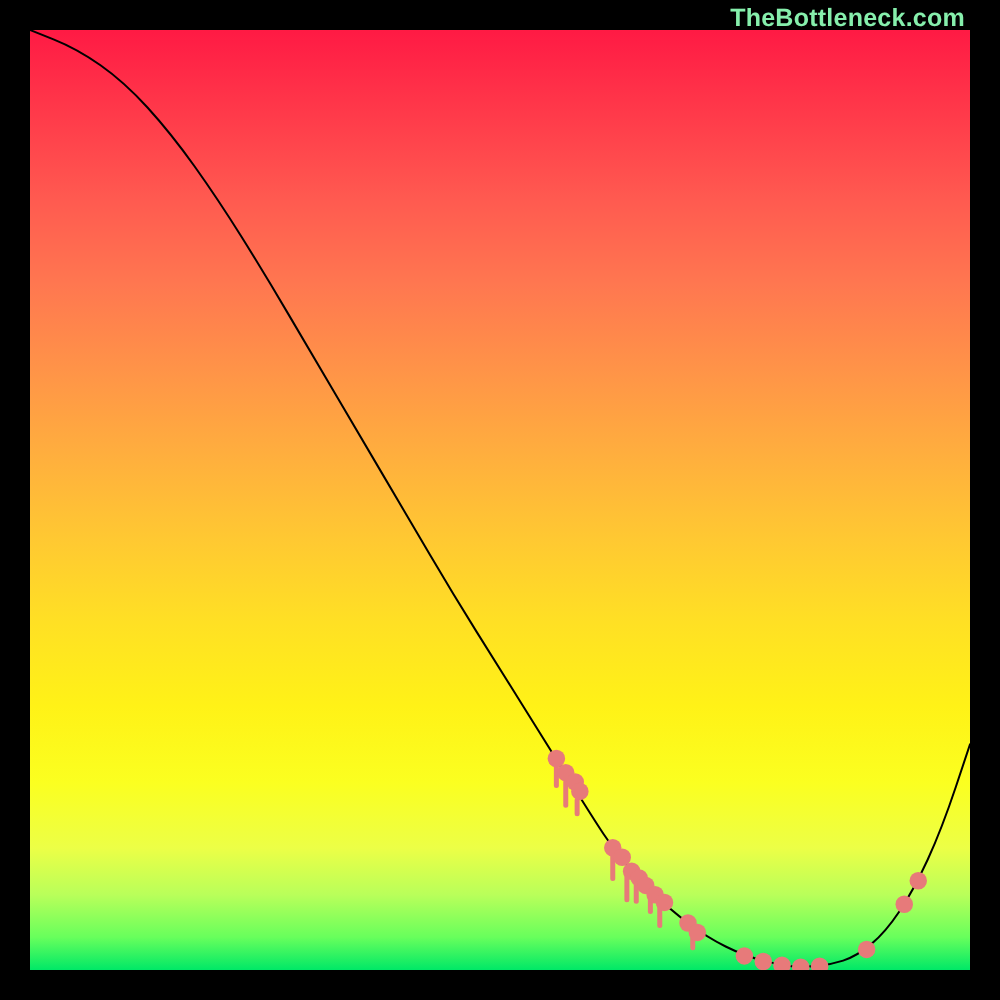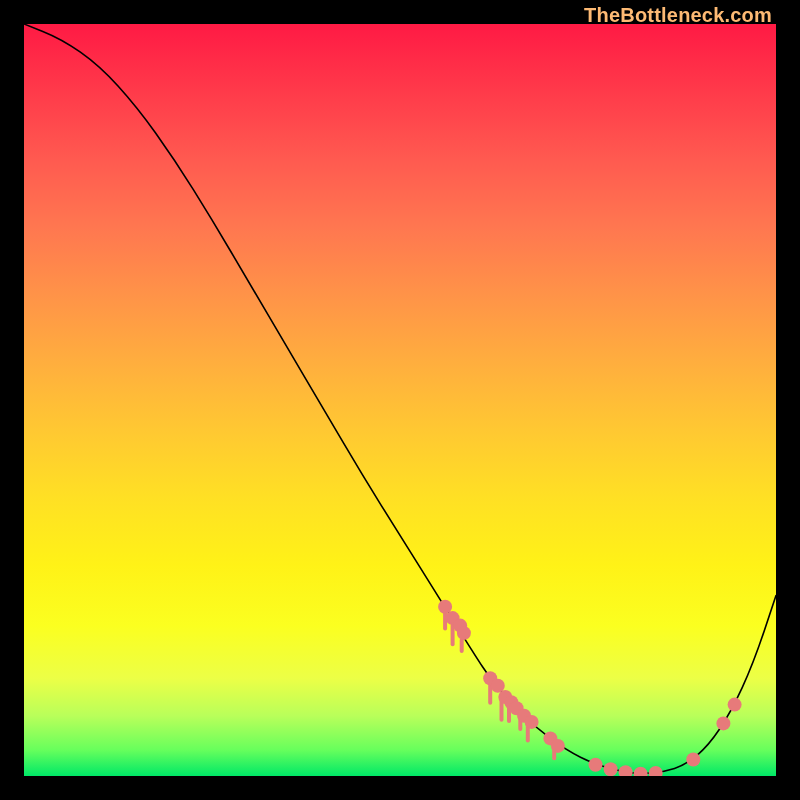--- a/index.html
+++ b/index.html
@@ -38,21 +38,21 @@
       #ecff46 87%,
       #b9ff5a 92%,
       #68ff5c 96.5%,
       #00e867 100%
     );
   }
   .watermark {
     position: absolute;
     top: 4px;
     right: 28px;
-    color: #fdba74;
+    color: #86efac;
     font-size: 20px;
     font-weight: 600;
     letter-spacing: 0.2px;
     user-select: none;
   }
   svg.curve {
     position: absolute;
     left: 0;
     top: 0;
     width: 752px;

